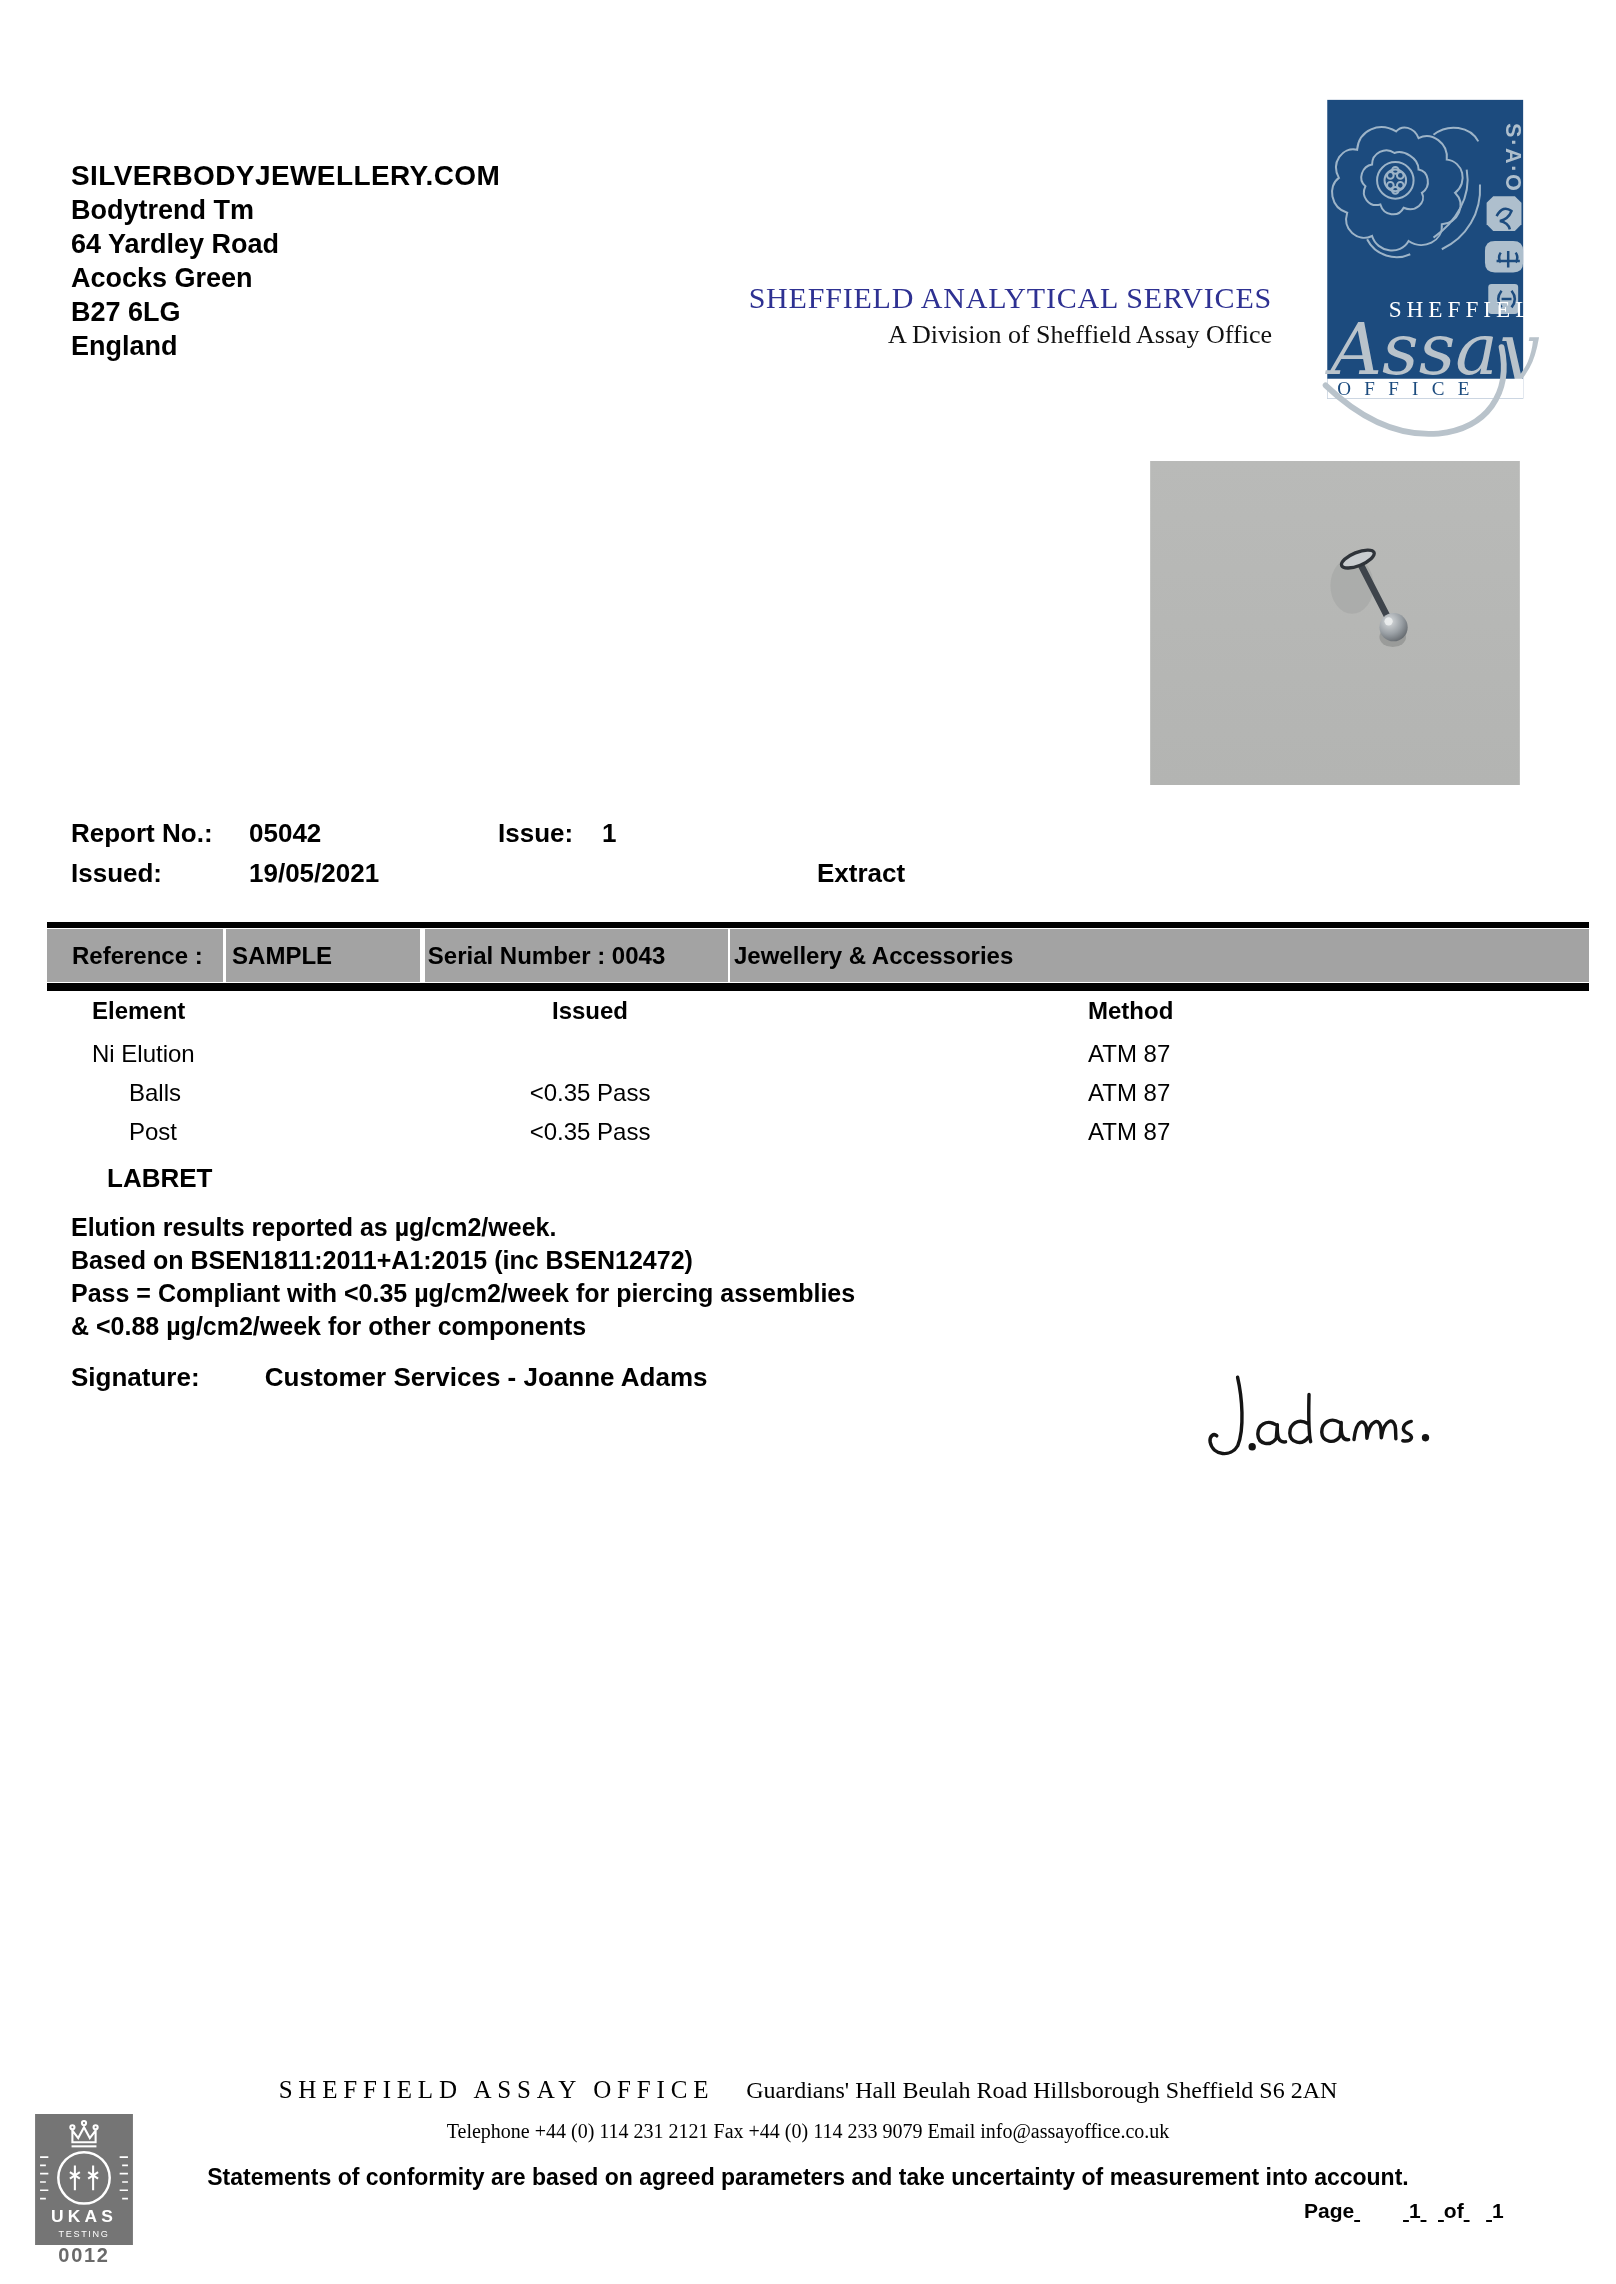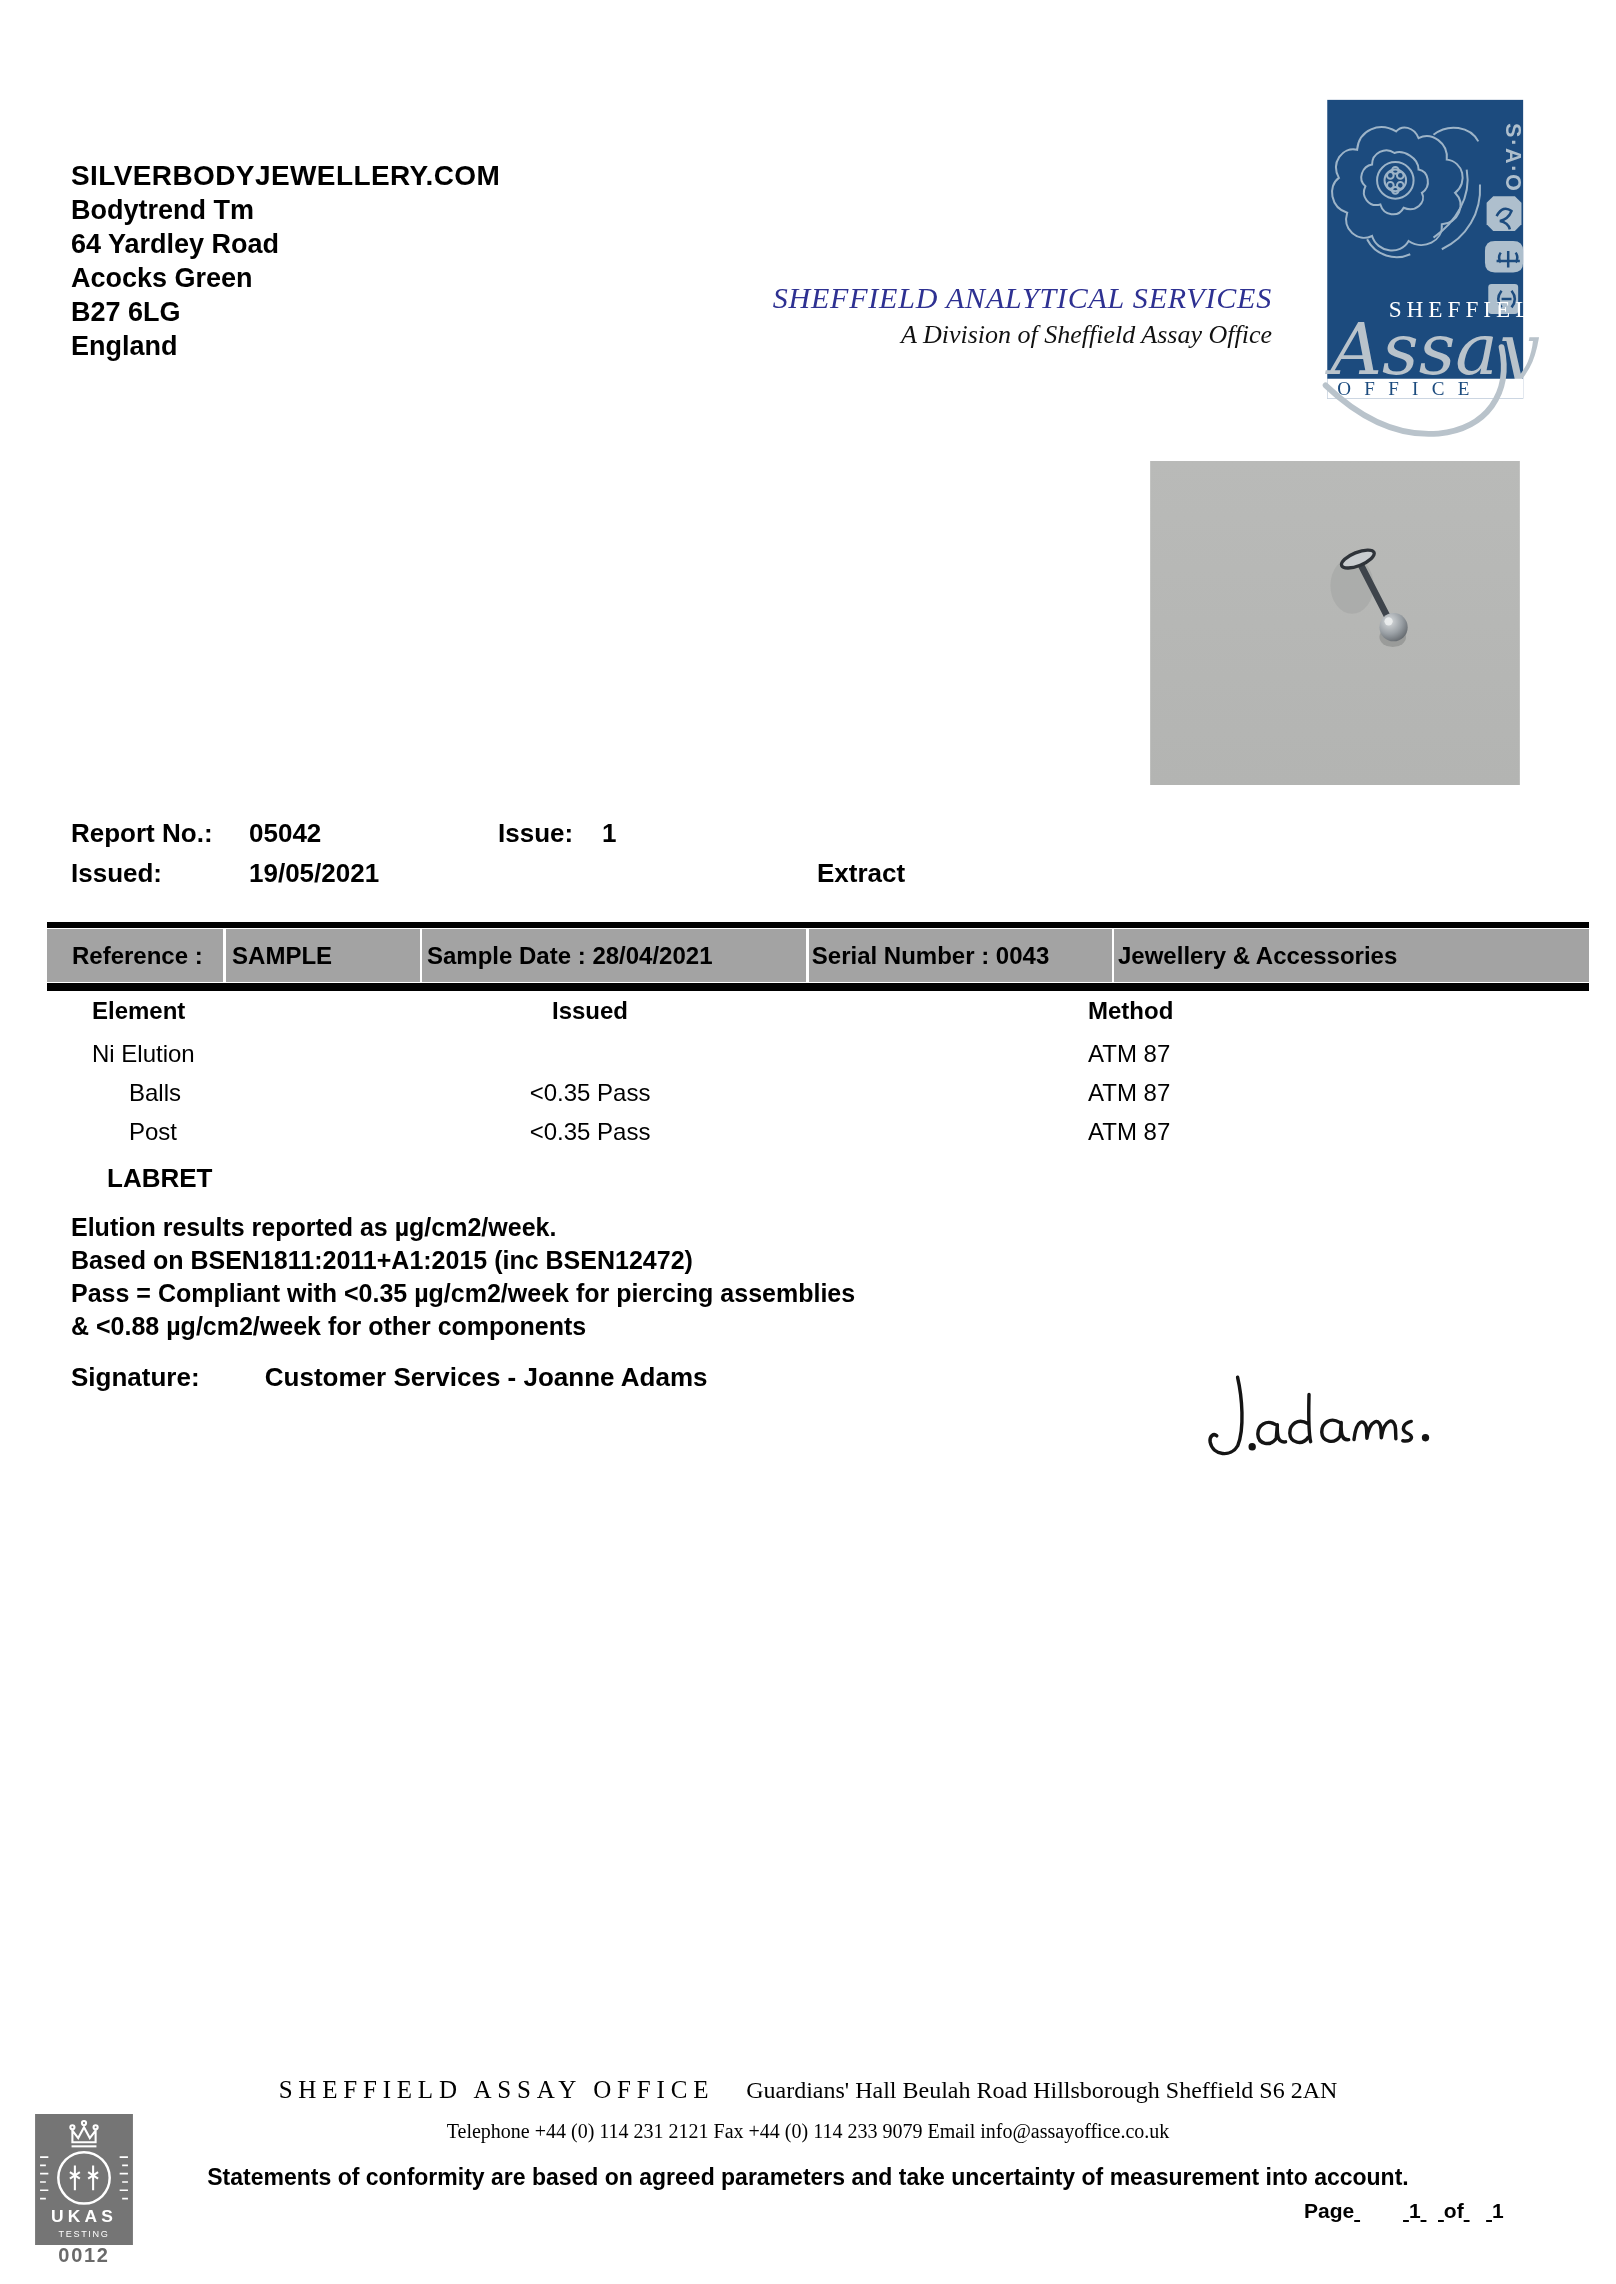--- a/index.html
+++ b/index.html
@@ -4,21 +4,21 @@
 <style>
   html,body{margin:0;padding:0;background:#888;}
   .page{
     position:relative;width:1616px;height:2284px;background:#ffffff;
     font-family:"Liberation Sans", sans-serif;color:#000;overflow:hidden;margin:0 auto;
   }
   .abs{position:absolute;}
   
   .addr{left:71px;top:159px;line-height:34px;font-weight:bold;font-size:27px;}
   .addr .company{font-size:28px;letter-spacing:0.4px;}
-  .sas{right:344px;top:281px;text-align:right;font-family:"Liberation Serif", serif;font-style:italic;}
+  .sas{right:344px;top:281px;text-align:right;font-family:"Liberation Serif", serif;}
   .sas .t1{font-size:30px;color:#2e3192;letter-spacing:0.8px;}
   .sas .t2{font-size:26px;color:#111;margin-top:5px;}
   
   .meta{font-size:26px;font-weight:bold;}
   
   .bar-line{left:47px;width:1542px;background:#000;}
   .refbar{left:47px;top:929px;width:1542px;height:53px;background:#a3a3a3;display:flex;align-items:center;font-size:24px;font-weight:bold;}
   .refbar .cell{height:100%;display:flex;align-items:center;box-sizing:border-box;}
   .refbar .gap{width:2.5px;height:100%;background:#ffffff;flex:none;}
   
@@ -141,21 +141,20 @@
   <div class="abs meta" style="left:71px;top:858px;">Issued:</div>
   <div class="abs meta" style="left:249px;top:858px;">19/05/2021</div>
   <div class="abs meta" style="left:817px;top:858px;">Extract</div>
 
   <div class="abs bar-line" style="top:922px;height:5.8px;"></div>
   <div class="abs refbar">
     <div class="cell" style="width:176px;padding-left:25px;">Reference :</div>
     <div class="gap"></div>
     <div class="cell" style="width:194px;padding-left:6.6px;">SAMPLE</div>
     <div class="gap"></div>
-    <div class="cell" style="width:384px;padding-left:5px;">Sample Date : 28/04/2021</div>
     <div class="gap"></div>
     <div class="cell" style="width:303px;padding-left:3.3px;">Serial Number : 0043</div>
     <div class="gap"></div>
     <div class="cell" style="flex:1;padding-left:4px;">Jewellery &amp; Accessories</div>
   </div>
   <div class="abs bar-line" style="top:983px;height:8.3px;"></div>
 
   <div class="abs tbl">
     <div class="t-row t-head">
       <div class="c1">Element</div>

